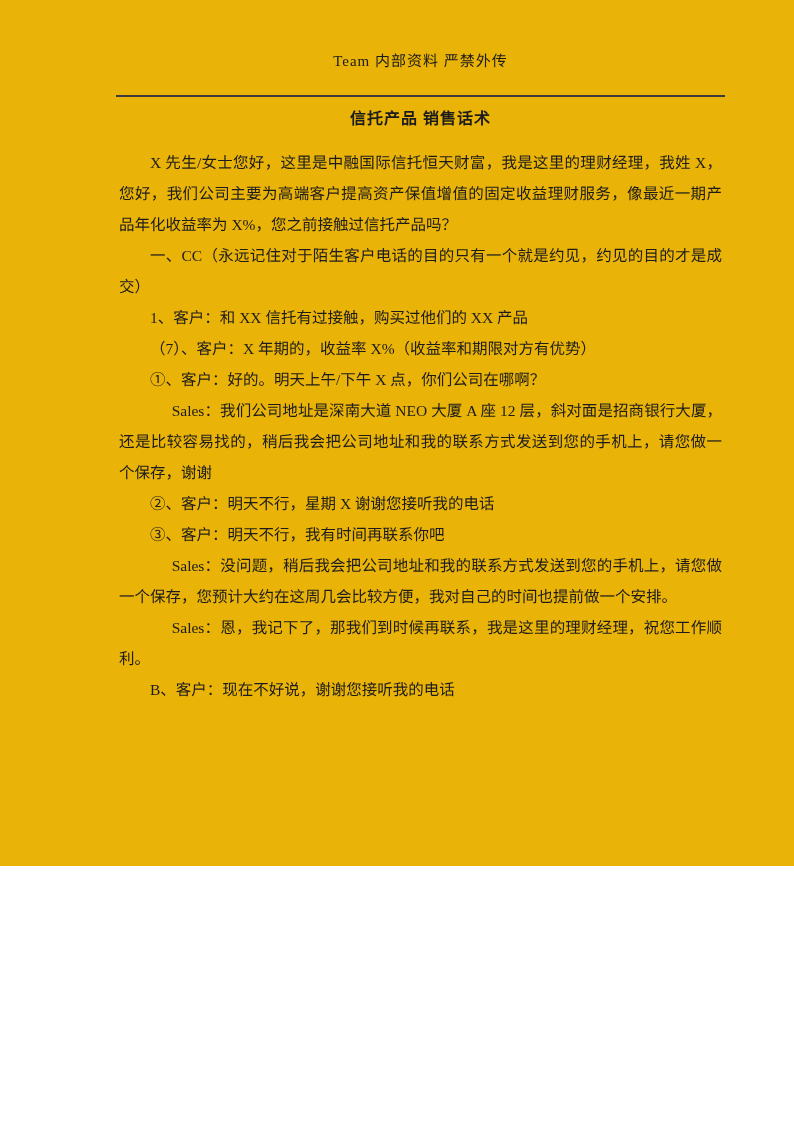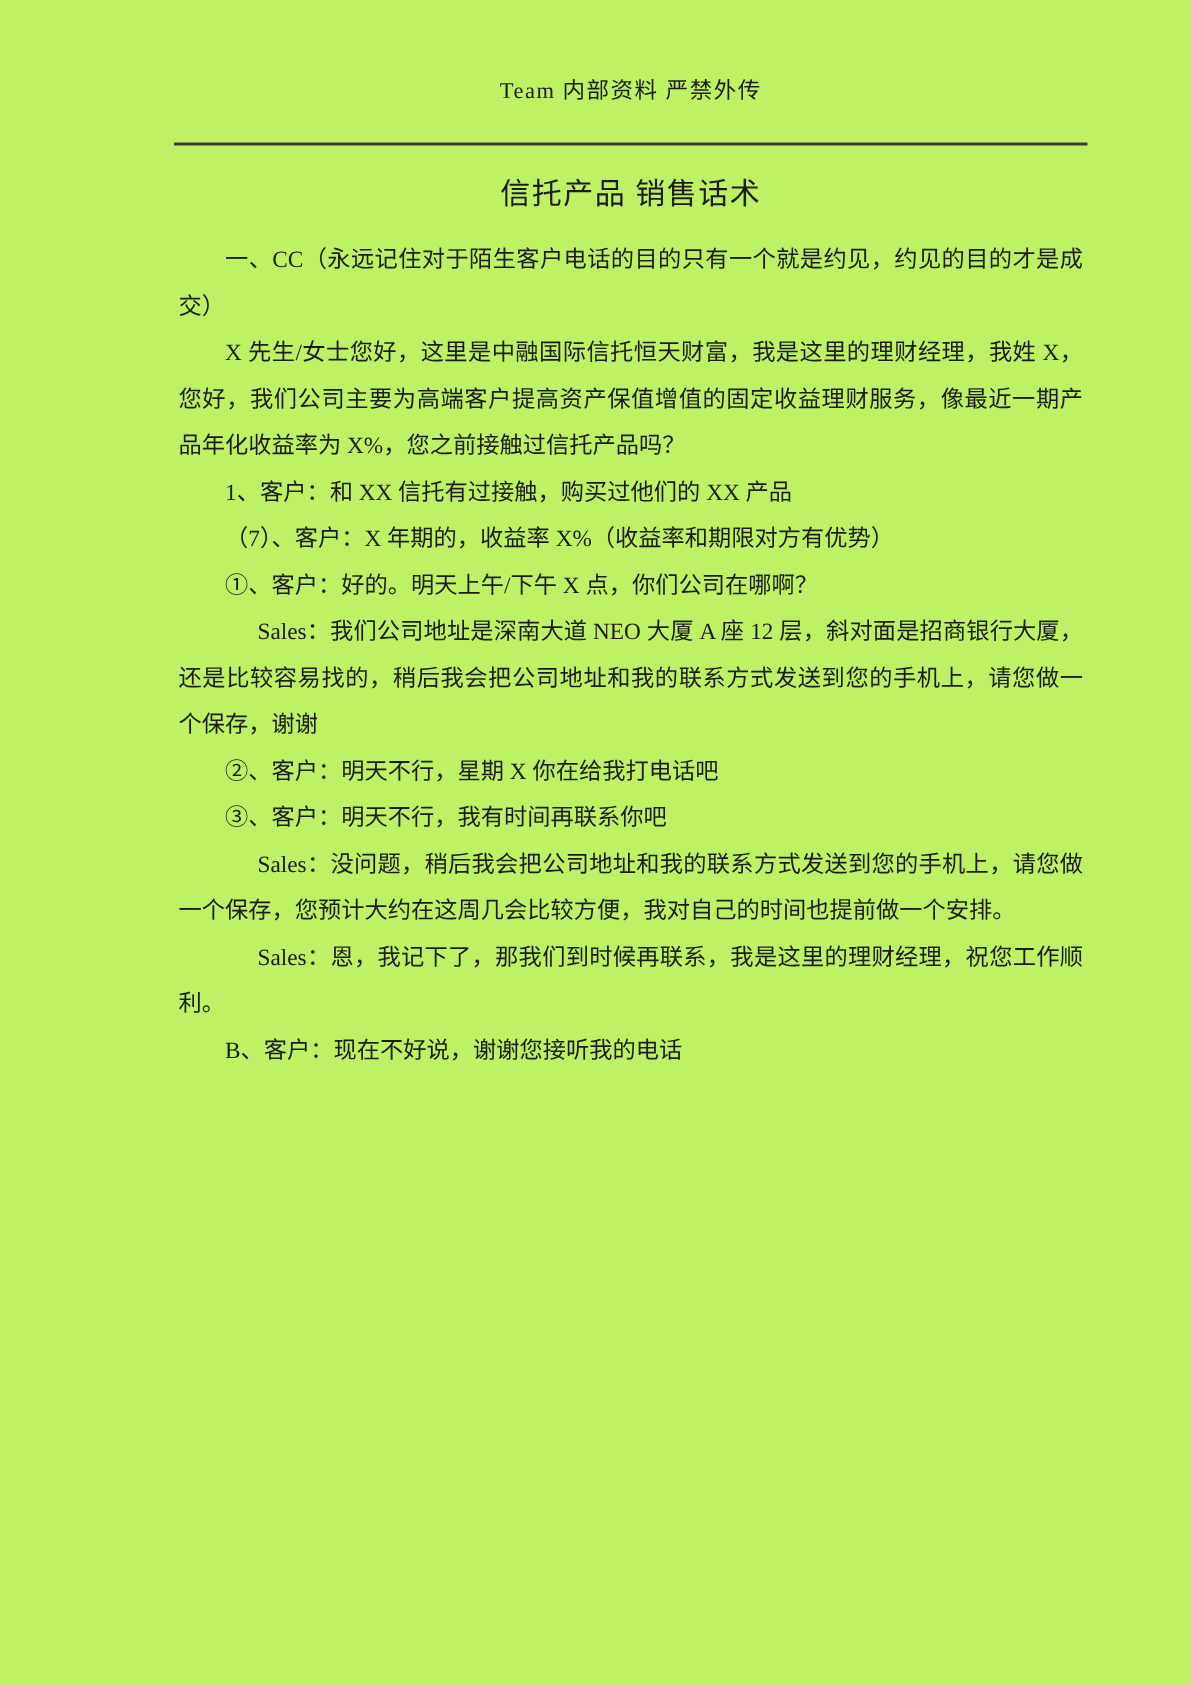--- a/index.html
+++ b/index.html
@@ -3,22 +3,22 @@
 <meta charset="utf-8">
 <style>
   html, body {
     margin: 0;
     padding: 0;
     background: #ffffff;
   }
   .page {
     position: relative;
     width: 794px;
-    height: 1123px;
-    background: #bef264;
+    height: 866px;
+    background: #eab308;
     box-sizing: border-box;
     padding: 50px 72px 0 119px;
     color: #1c1c1c;
     font-family: "Liberation Serif", "DejaVu Serif", serif;
     overflow: hidden;
   }
   .doc-header {
     text-align: center;
     font-size: 15px;
     line-height: 23px;
@@ -26,23 +26,23 @@
     white-space: pre;
   }
   .header-rule {
     border: none;
     border-top: 2px solid #3c3c3c;
     margin: 22px -3px 0 -3px;
     height: 0;
   }
   .doc-title {
     text-align: center;
-    font-size: 20px;
-    font-weight: normal;
-    margin: 18px 0 0 0;
+    font-size: 16px;
+    font-weight: bold;
+    margin: 7px 0 0 0;
     line-height: 30px;
     letter-spacing: 1px;
   }
   .doc-body {
     margin-top: 13px;
     font-size: 15.5px;
     line-height: 31px;
     text-align: justify;
     text-justify: inter-ideograph;
   }
@@ -59,26 +59,26 @@
 
 <div class="page">
 
   <div class="doc-header">Team 内部资料 严禁外传</div>
 
   <hr class="header-rule">
 
   <h1 class="doc-title">信托产品 销售话术</h1>
 
   <div class="doc-body">
+    <p class="indent-2">X 先生/女士您好，这里是中融国际信托恒天财富，我是这里的理财经理，我姓 X，您好，我们公司主要为高端客户提高资产保值增值的固定收益理财服务，像最近一期产品年化收益率为 X%，您之前接触过信托产品吗？</p>
     <p class="indent-2">一、CC（永远记住对于陌生客户电话的目的只有一个就是约见，约见的目的才是成交）</p>
-    <p class="indent-2">X 先生/女士您好，这里是中融国际信托恒天财富，我是这里的理财经理，我姓 X，您好，我们公司主要为高端客户提高资产保值增值的固定收益理财服务，像最近一期产品年化收益率为 X%，您之前接触过信托产品吗？</p>
     <p class="indent-2">1、客户：和 XX 信托有过接触，购买过他们的 XX 产品</p>
     <p class="indent-2">（7）、客户：X 年期的，收益率 X%（收益率和期限对方有优势）</p>
     <p class="indent-2">①、客户：好的。明天上午/下午 X 点，你们公司在哪啊？</p>
     <p class="indent-sales">Sales：我们公司地址是深南大道 NEO 大厦 A 座 12 层，斜对面是招商银行大厦，还是比较容易找的，稍后我会把公司地址和我的联系方式发送到您的手机上，请您做一个保存，谢谢</p>
-    <p class="indent-2">②、客户：明天不行，星期 X 你在给我打电话吧</p>
+    <p class="indent-2">②、客户：明天不行，星期 X 谢谢您接听我的电话</p>
     <p class="indent-2">③、客户：明天不行，我有时间再联系你吧</p>
     <p class="indent-sales">Sales：没问题，稍后我会把公司地址和我的联系方式发送到您的手机上，请您做一个保存，您预计大约在这周几会比较方便，我对自己的时间也提前做一个安排。</p>
     <p class="indent-sales">Sales：恩，我记下了，那我们到时候再联系，我是这里的理财经理，祝您工作顺利。</p>
     <p class="indent-2">B、客户：现在不好说，谢谢您接听我的电话</p>
   </div>
 
 </div>
 
 </body></html>

